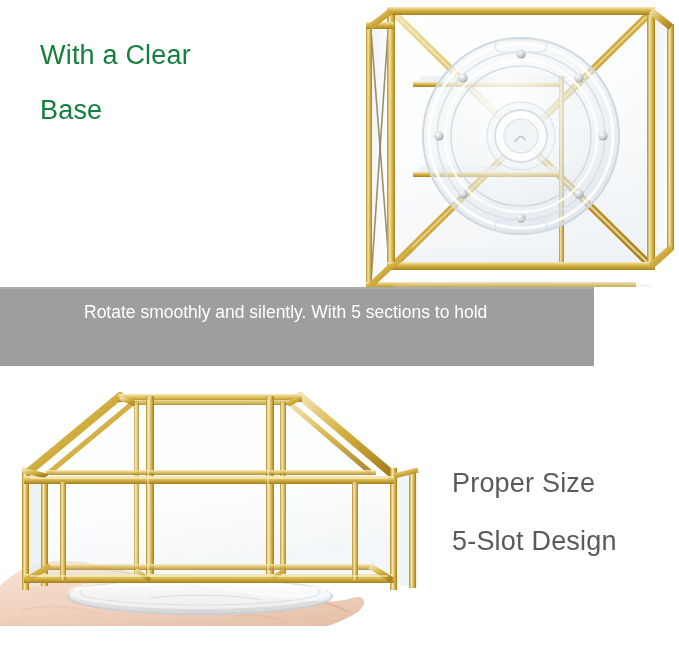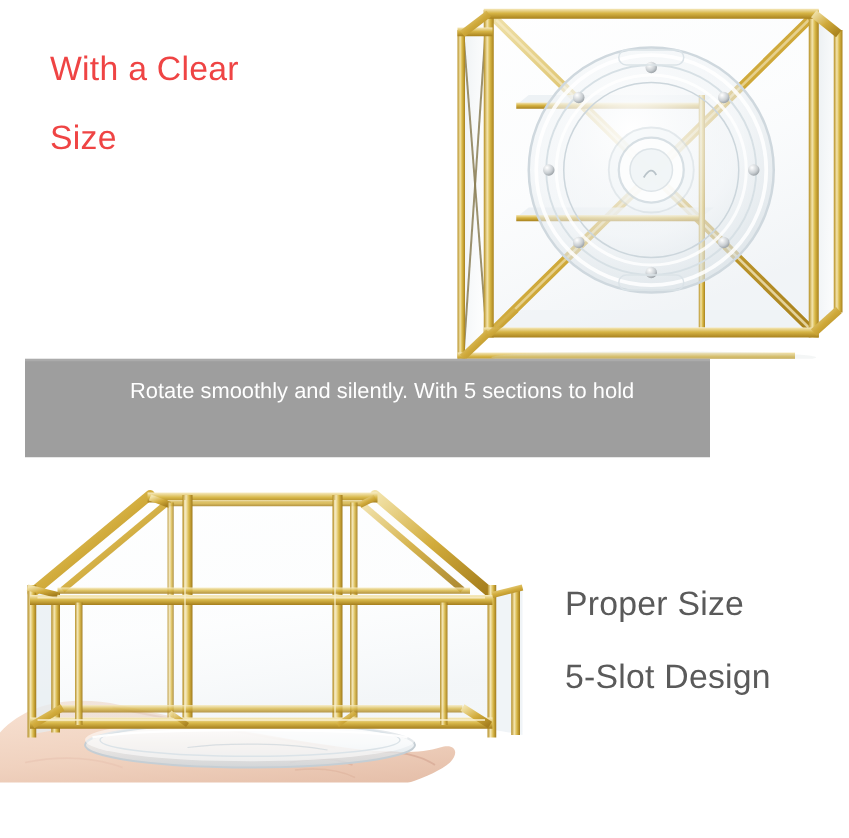--- a/index.html
+++ b/index.html
@@ -28,35 +28,34 @@
     background: #ffffff;
     overflow: hidden;
   }
 
   #headline-top {
     position: absolute;
     left: 40px; top: 28px;
     width: 300px;
   }
   #headline-top .hl {
-    color: #ef4444;
+    color: #15803d;
     font-size: 27px;
     line-height: 55px;
     letter-spacing: 0.2px;
     white-space: nowrap;
   }
 
   
   #banner {
     position: absolute;
     left: 0; top: 287px;
-    width: 548px; height: 79px;
+    width: 594px; height: 79px;
     background: #9e9e9e;
     box-sizing: border-box;
-    margin-left: 20px;
   }
   #banner::before {
     content: "";
     position: absolute;
     left: 0; top: 0; right: 0; height: 2px;
     background: rgba(255,255,255,0.14);
   }
   #banner-text {
     position: absolute;
     left: 84px; top: 12px;
@@ -95,21 +94,21 @@
 </style>
 </head>
 <body>
 
 <div id="page">
 
   <section id="panel-top">
 
     <div id="headline-top">
       <div class="hl">With a Clear</div>
-      <div class="hl">Size</div>
+      <div class="hl">Base</div>
     </div>
 
     <div class="photo" style="left:355px; top:-4px;">
       <svg width="324" height="295" viewBox="0 0 324 295">
         <defs>
           <linearGradient id="goldV" x1="0" y1="0" x2="1" y2="0">
             <stop offset="0%" stop-color="#b68f22"></stop>
             <stop offset="35%" stop-color="#f3e4ad"></stop>
             <stop offset="62%" stop-color="#d9b948"></stop>
             <stop offset="100%" stop-color="#a9821d"></stop>

